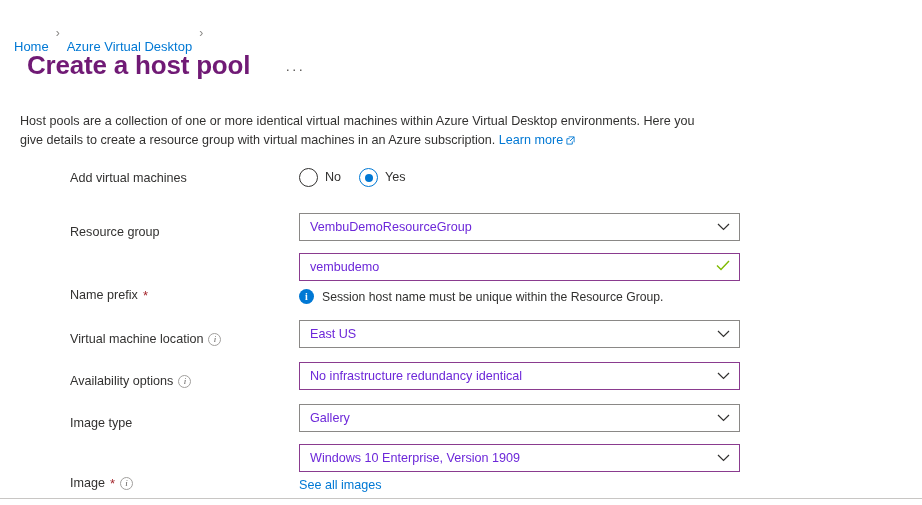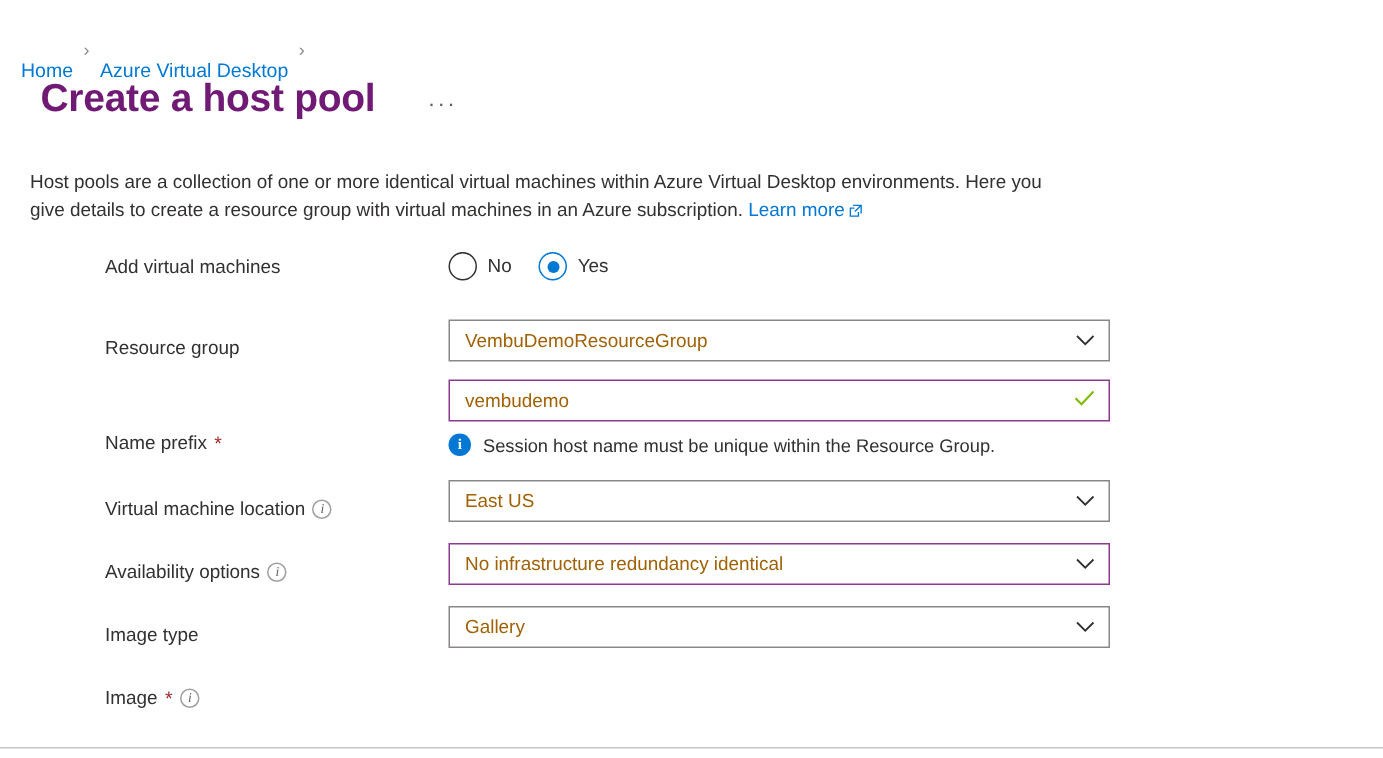--- a/index.html
+++ b/index.html
@@ -149,21 +149,21 @@
   .select-box {
     position: relative;
     width: 441px;
     height: 28px;
     border: 1px solid #8a8886;
     background: #ffffff;
     display: flex;
     align-items: center;
     padding: 0 30px 0 10px;
     font-size: 12.6px;
-    color: #a16207;
+    color: #6d28d9;
     cursor: pointer;
     white-space: nowrap;
     overflow: hidden;
   }
   .select-box.modified { border-color: #8a3b8f; }
   .select-box.valid { border-color: #8a3b8f; }
 
   .chevron {
     position: absolute;
     right: 9px;
@@ -412,17 +412,28 @@
   </div>
 
   <div class="gap-12"></div>
 
   <div class="field-row">
     <div class="field-label">
       <span>Image</span>
       <span class="req-star">*</span>
       <span class="info-outline">i</span>
     </div>
+    <div class="control-col">
+      <div class="select-box modified">
+        <span>Windows 10 Enterprise, Version 1909</span>
+        <span class="chevron">
+          <svg width="13" height="8" viewBox="0 0 13 8">
+              <path d="M1 1l5.5 5.5L12 1" fill="none" stroke="#323130" stroke-width="1.2"></path>
+            </svg>
+        </span>
+      </div>
+      <a class="sub-link">See all images</a>
+    </div>
   </div>
 
 </div>
 
 <div class="footer-divider"></div>
 
 </body></html>

